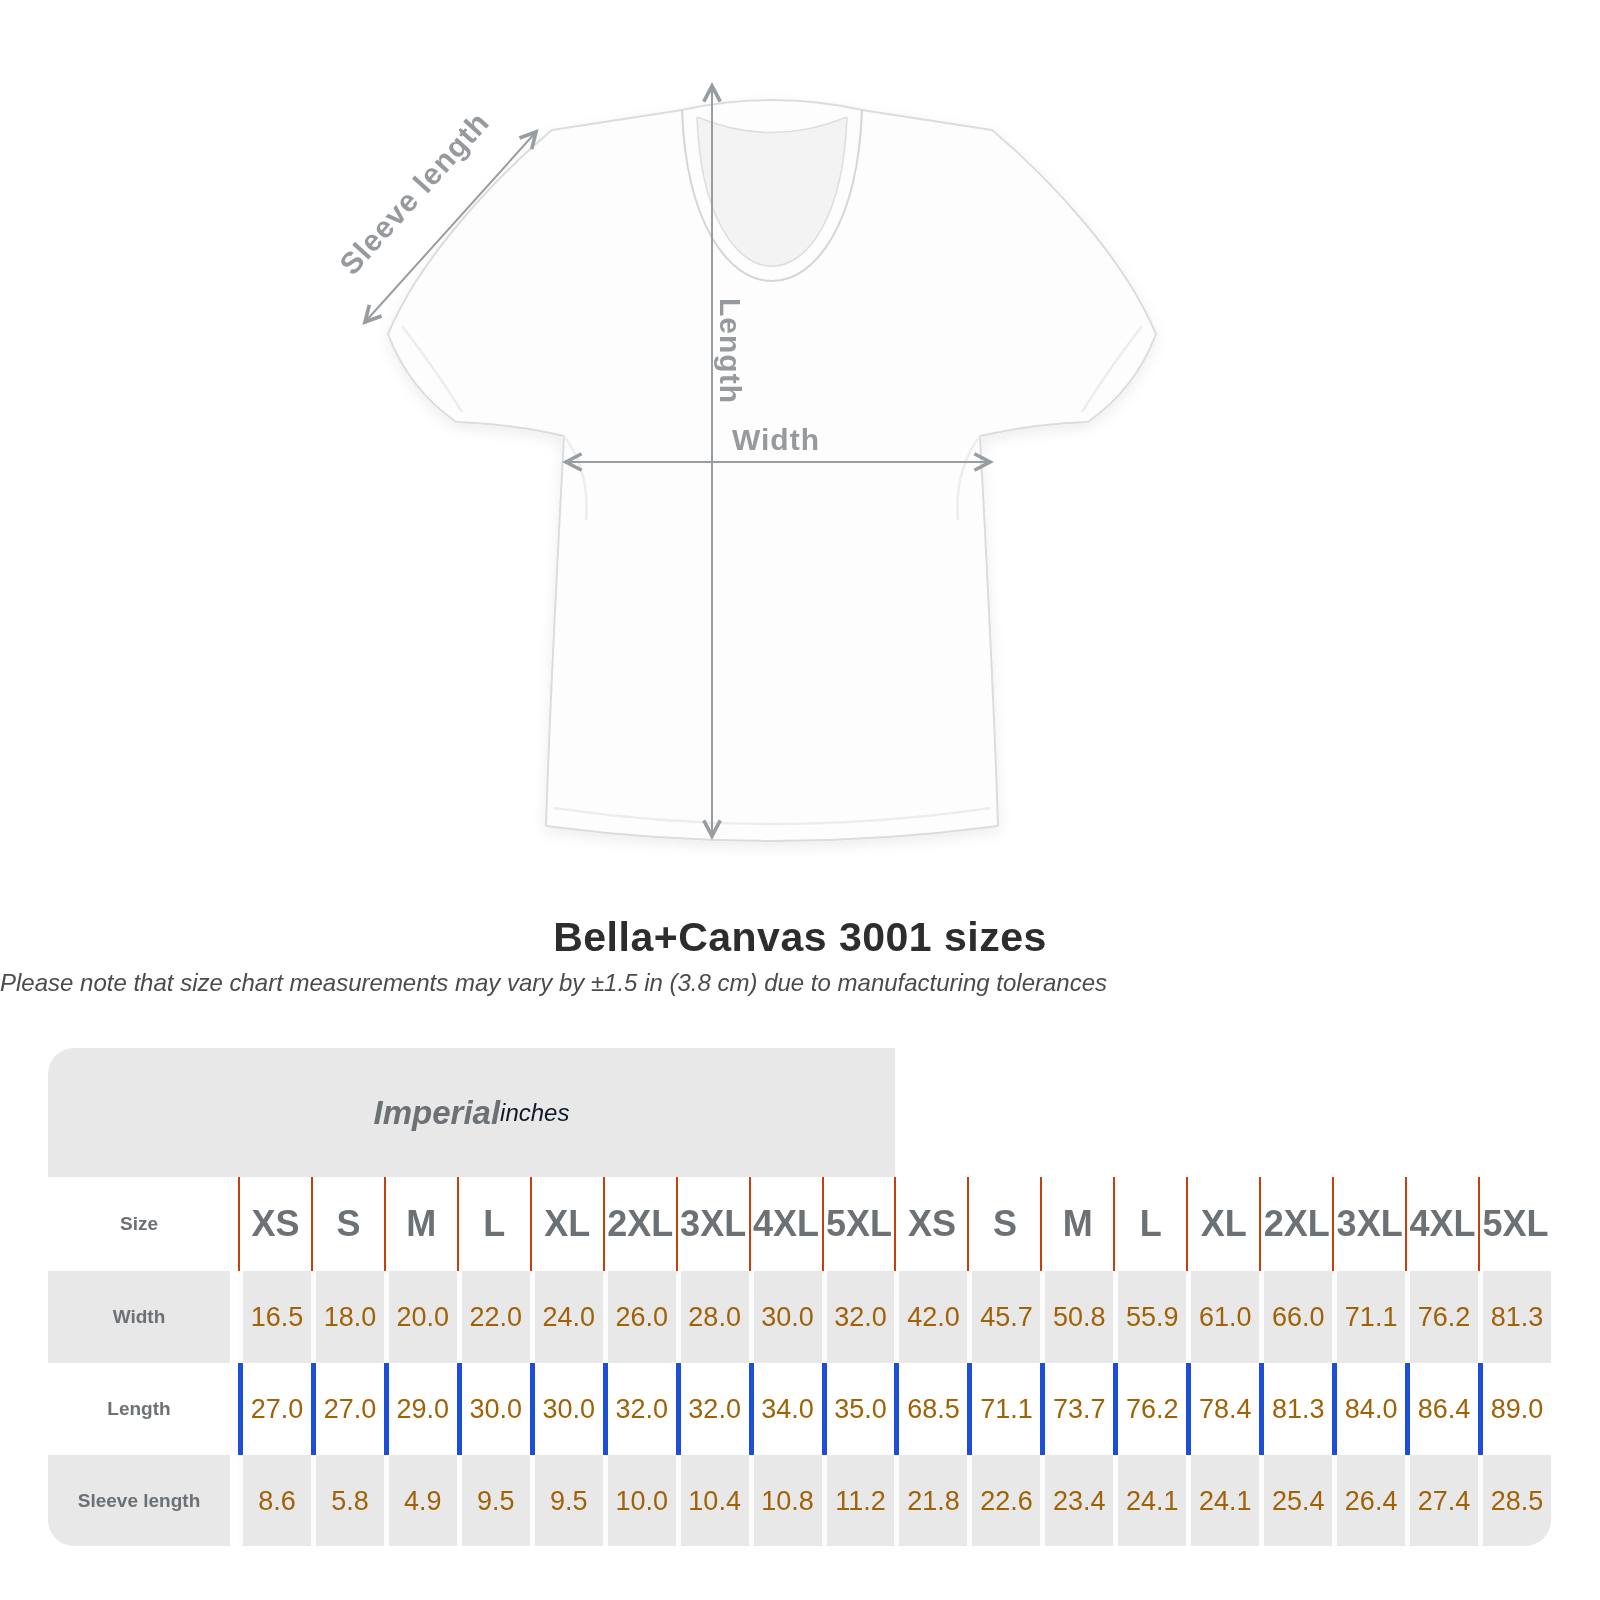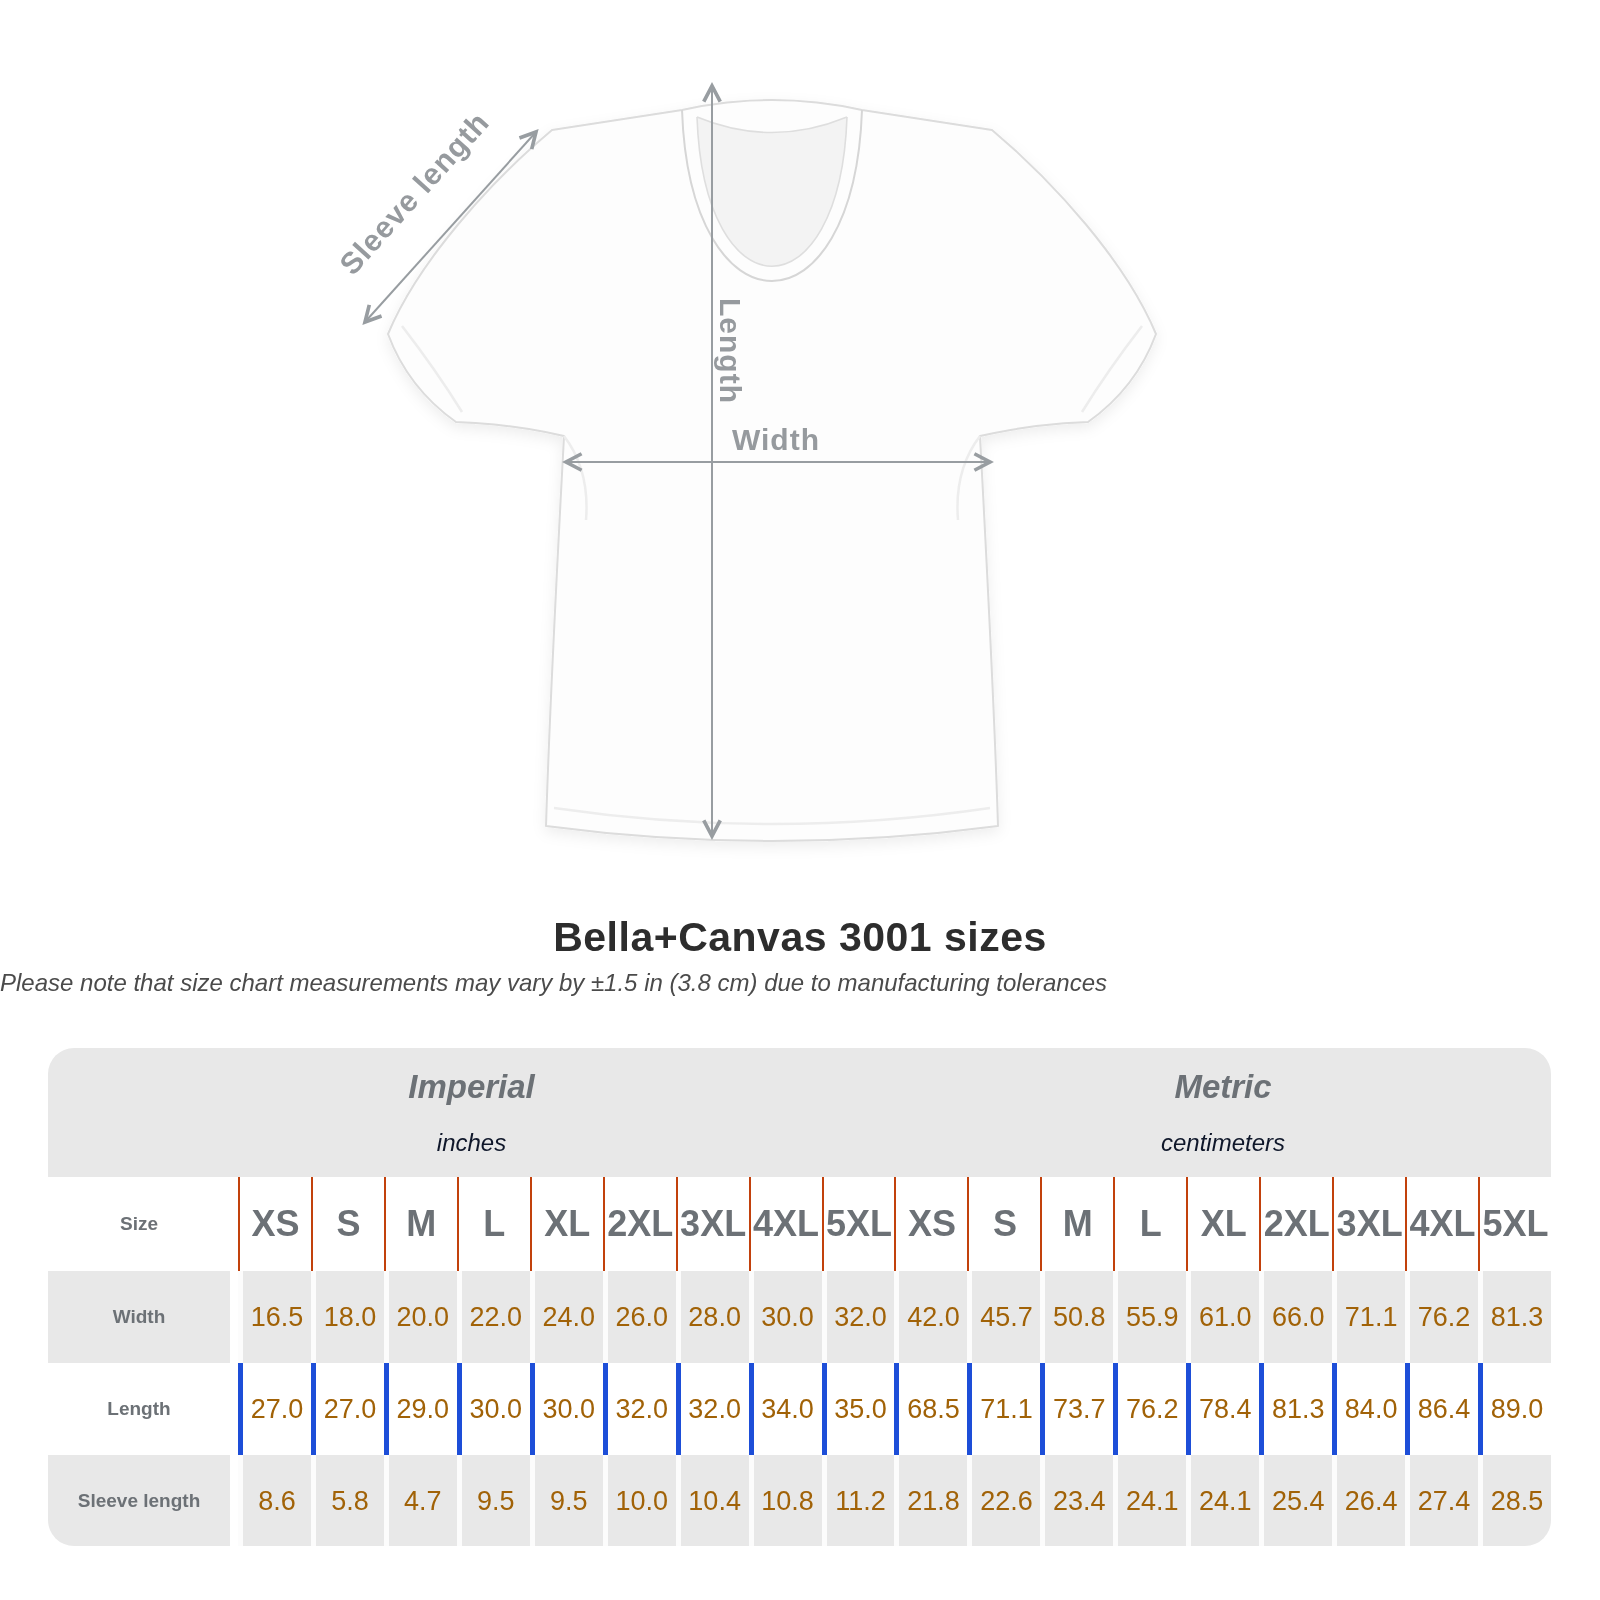--- a/index.html
+++ b/index.html
@@ -18,21 +18,21 @@
   .m-text{fill:#969a9e;font-size:30px;font-weight:bold;letter-spacing:1px}
   
   .title{position:absolute;left:0;top:914px;width:1600px;margin:0;text-align:center;
     font-size:41px;font-weight:bold;color:#2d2d2d;letter-spacing:.5px}
   .subtitle{position:absolute;left:0;top:969px;width:1600px;margin:0;
     font-style:italic;font-size:24px;color:#4b4b4b}
   
   .size-table{position:absolute;left:48px;top:1048px;width:1503px;height:498px;
     border-radius:26px;overflow:hidden;background:#fff}
   .band{display:grid;grid-template-columns:847px 1fr;height:129px}
-  .group{background:#e8e8e8;display:flex;flex-direction:column;align-items:center;
+  .group{background:#e8e8e8;display:flex;flex-direction:row;align-items:center;
     justify-content:center;row-gap:23px}
   .group-title{font-size:33px;font-weight:bold;font-style:italic;color:#6c7176}
   .group-sub{font-size:24px;font-style:italic;color:#0f172a}
   .trow{display:grid;grid-template-columns:182px 8px repeat(18,1fr)}
   .size-row{height:94px}
   .data-row{height:92px}
   .cell{display:flex;align-items:center;justify-content:center;min-width:0}
   .label-cell{font-weight:bold;font-size:19px;color:#6c7176}
   .gap-cell{background:transparent}
   .head-cell{font-weight:bold;font-size:36px;color:#6c7176;border-left:2px solid #c2410c}
@@ -94,24 +94,20 @@
 
 <h1 class="title">Bella+Canvas 3001 sizes</h1>
 <p class="subtitle">Please note that size chart measurements may vary by ±1.5 in (3.8 cm) due to manufacturing tolerances</p>
 
 <div class="size-table">
 
   <div class="band">
     <div class="group">
       <div class="group-title">Imperial</div>
       <div class="group-sub">inches</div>
-    </div>
-    <div class="group">
-      <div class="group-title">Metric</div>
-      <div class="group-sub">centimeters</div>
     </div>
   </div>
 
   <div class="trow size-row">
     <div class="cell label-cell">Size</div>
     <div class="cell gap-cell"></div>
 
   <div class="cell head-cell">XS</div>
       <div class="cell head-cell">S</div>
       <div class="cell head-cell">M</div>
@@ -176,21 +172,21 @@
       <div class="cell value-cell">84.0</div>
       <div class="cell value-cell">86.4</div>
       <div class="cell value-cell">89.0</div>
     </div>
 
   <div class="trow data-row gray">
     <div class="cell label-cell">Sleeve length</div>
     <div class="cell gap-cell"></div>
   <div class="cell value-cell">8.6</div>
       <div class="cell value-cell">5.8</div>
-      <div class="cell value-cell">4.7</div>
+      <div class="cell value-cell">4.9</div>
       <div class="cell value-cell">9.5</div>
       <div class="cell value-cell">9.5</div>
       <div class="cell value-cell">10.0</div>
       <div class="cell value-cell">10.4</div>
       <div class="cell value-cell">10.8</div>
       <div class="cell value-cell">11.2</div>
       <div class="cell value-cell">21.8</div>
       <div class="cell value-cell">22.6</div>
       <div class="cell value-cell">23.4</div>
       <div class="cell value-cell">24.1</div>

